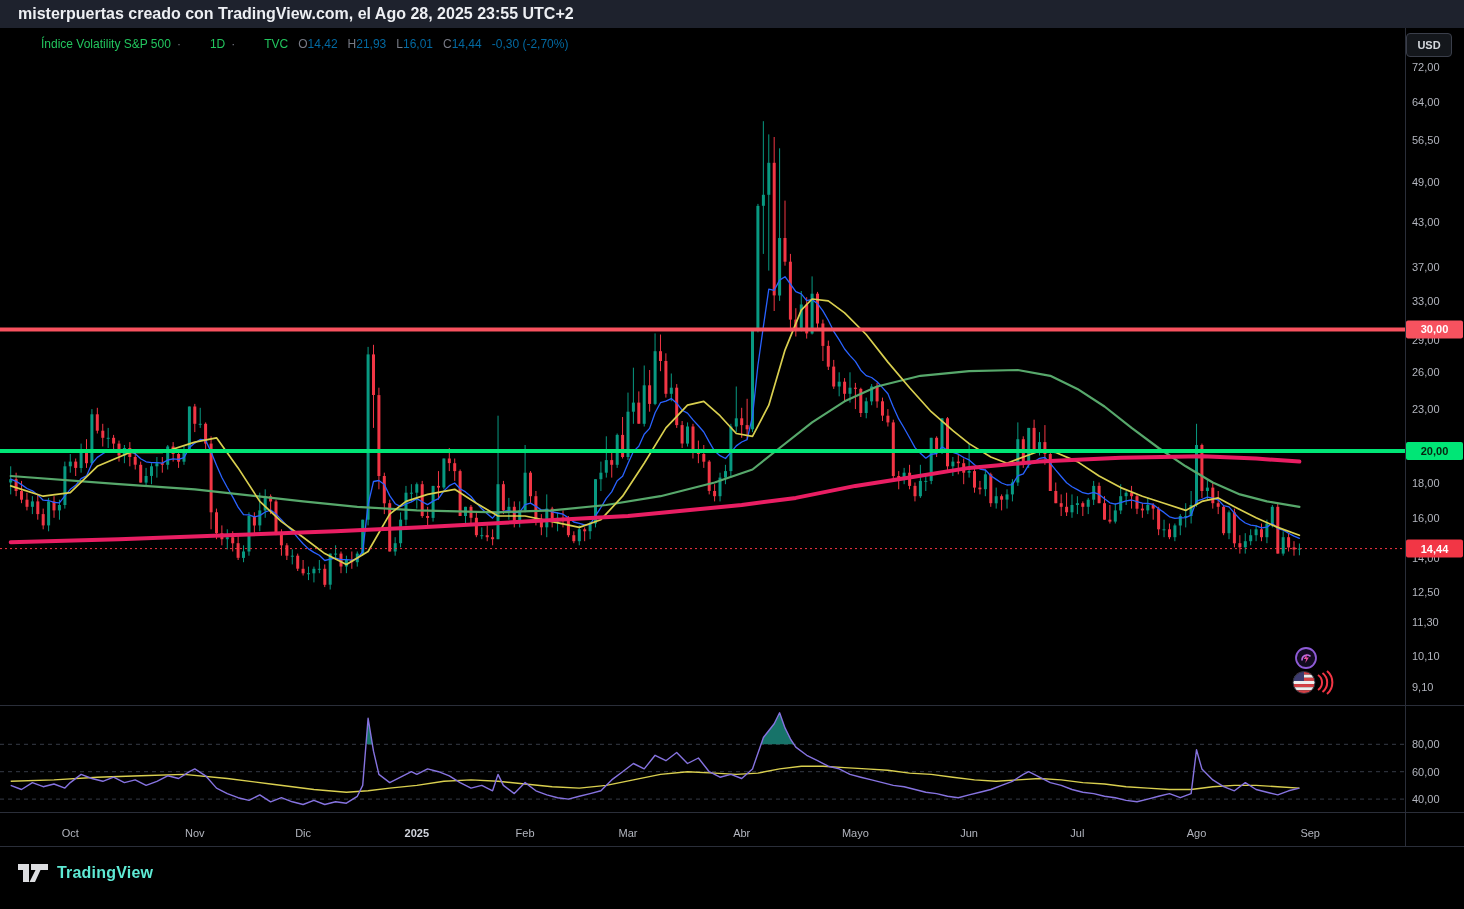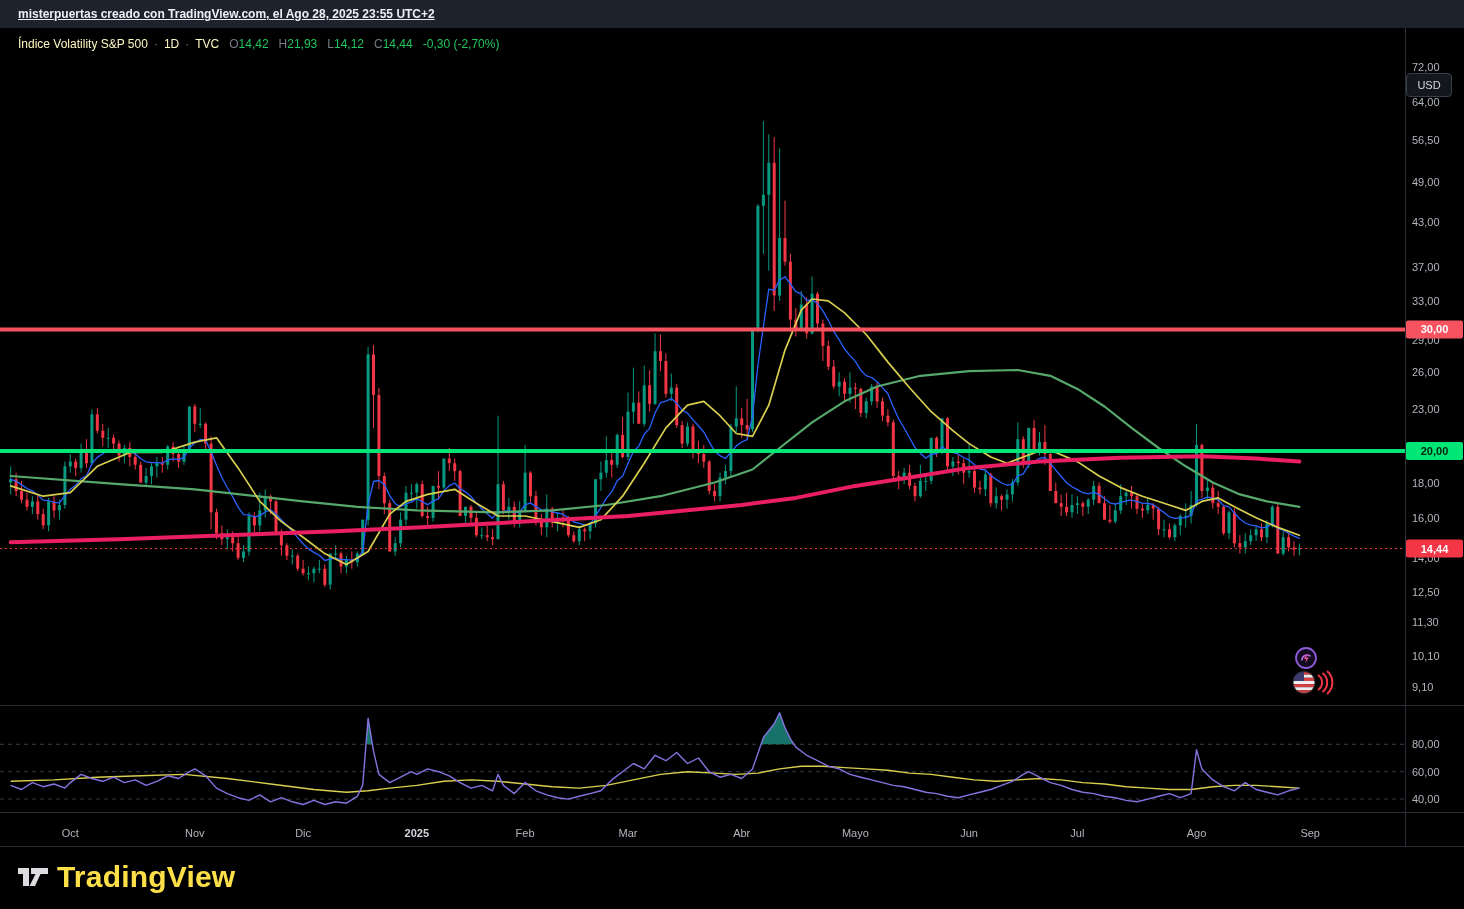--- a/index.html
+++ b/index.html
@@ -1,33 +1,33 @@
 <!DOCTYPE html>
 <html><head>
 <meta charset="utf-8">
 <style>
   html,body{margin:0;padding:0;background:#000;}
   body{width:1464px;height:909px;position:relative;overflow:hidden;font-family:"Liberation Sans",sans-serif;}
   .topbar{position:absolute;top:0;left:0;width:1464px;height:28px;background:#1e222d;display:flex;align-items:center;padding-left:18px;box-sizing:border-box;z-index:5;}
-  .topbar span{color:#edeff3;font-size:12px;font-weight:700;text-decoration:underline;}
+  .topbar span{color:#edeff3;font-size:16px;font-weight:700;}
   #chart-svg{position:absolute;top:0;left:0;z-index:1;}
   #chart-svg text{font-family:"Liberation Sans",sans-serif;}
   .hitbox{position:absolute;background:transparent;z-index:2;}
   .legend{position:absolute;left:18px;top:37px;display:flex;align-items:center;white-space:nowrap;font-size:12px;z-index:6;}
-  .legend .t{color:#fef9c3;}
+  .legend .t{color:#22c55e;margin-left:23px;}
   .legend .sep{color:#787b86;margin:0 6px;}
   .legend .grp{margin-left:10px;}
   .legend .lbl{color:#787b86;}
-  .legend .val{color:#22c55e;}
-  .usd-btn{position:absolute;left:1406px;top:33px;width:44px;height:22px;border:1px solid #3a3e4a;border-radius:4px;background:#14171c;color:#d5d8dd;font-size:11px;font-weight:400;display:flex;align-items:center;justify-content:center;z-index:6;cursor:pointer;margin-top:40px;}
+  .legend .val{color:#0369a1;}
+  .usd-btn{position:absolute;left:1406px;top:33px;width:44px;height:22px;border:1px solid #3a3e4a;border-radius:4px;background:#14171c;color:#d5d8dd;font-size:11px;font-weight:700;display:flex;align-items:center;justify-content:center;z-index:6;cursor:pointer;}
   .marker{position:absolute;z-index:6;}
   .m1{left:1294px;top:646px;}
   .m2{left:1291px;top:669px;}
   .tv-logo{position:absolute;left:18px;top:860px;display:flex;align-items:center;gap:9px;z-index:6;cursor:pointer;}
-  .tv-logo .txt{font-size:30px;font-weight:700;color:#fde047;letter-spacing:.2px;}
+  .tv-logo .txt{font-size:16px;font-weight:700;color:#5eead4;letter-spacing:.2px;}
 </style>
 </head>
 <body>
 
 <div class="topbar">
   <span>misterpuertas creado con TradingView.com, el Ago 28, 2025 23:55 UTC+2</span>
 </div>
 
 <svg id="chart-svg" width="1464" height="909" viewBox="0 0 1464 909">
     <g>
@@ -585,21 +585,21 @@
 <div class="hitbox" style="left:0;top:813px;width:1405px;height:33px;"></div>
 
 <div class="legend">
   <span class="t">Índice Volatility S&amp;P 500</span>
   <span class="sep">·</span>
   <span class="t">1D</span>
   <span class="sep">·</span>
   <span class="t">TVC</span>
   <span class="grp"><span class="lbl">O</span><span class="val">14,42</span></span>
   <span class="grp"><span class="lbl">H</span><span class="val">21,93</span></span>
-  <span class="grp"><span class="lbl">L</span><span class="val">14,12</span></span>
+  <span class="grp"><span class="lbl">L</span><span class="val">16,01</span></span>
   <span class="grp"><span class="lbl">C</span><span class="val">14,44</span></span>
   <span class="grp val">-0,30 (-2,70%)</span>
 </div>
 
 <div class="usd-btn">USD</div>
 
 <div class="marker m1">
   <svg width="24" height="24" viewBox="0 0 24 24">
     <circle cx="12" cy="12" r="10" fill="#120b20" stroke="#8e5bd6" stroke-width="1.8"></circle>
     <path d="M8 14 a5 5 0 0 1 8 -4" fill="none" stroke="#b86be0" stroke-width="1.6" stroke-linecap="round"></path>

